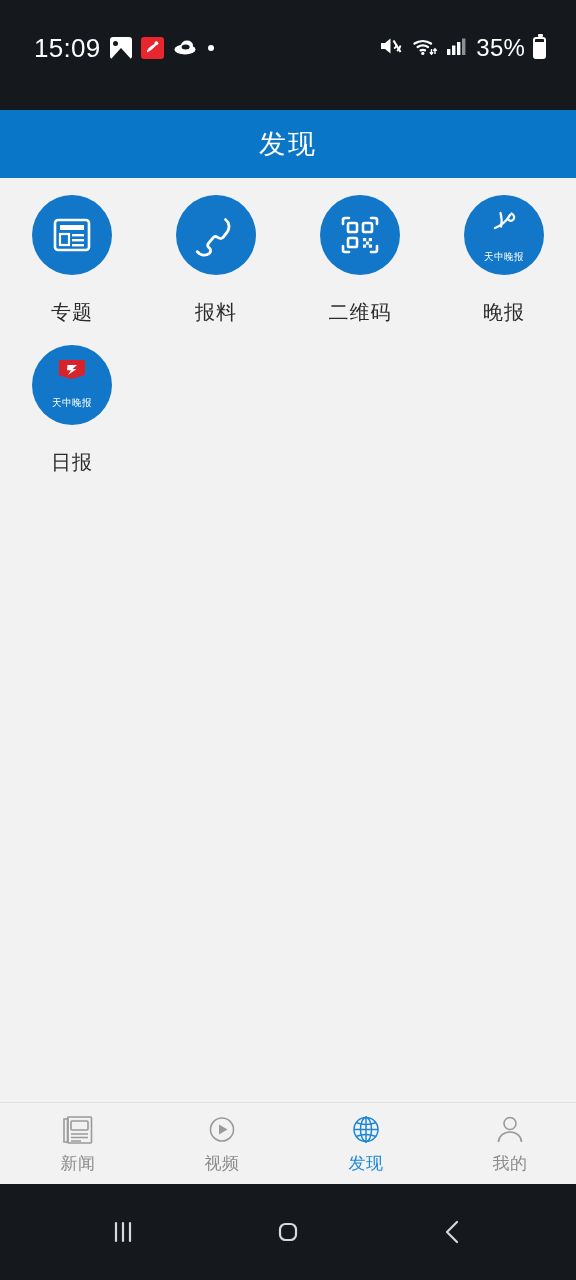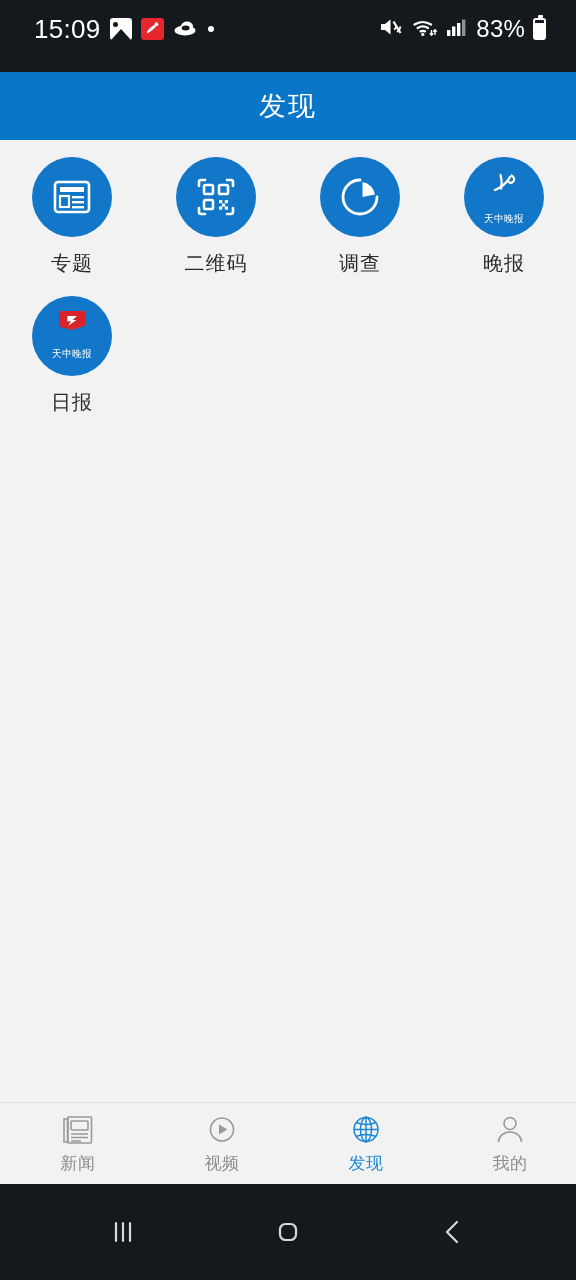--- a/index.html
+++ b/index.html
@@ -11,21 +11,21 @@
   }
   #phone {
     position: relative;
     width: 576px; height: 1280px;
     display: flex; flex-direction: column;
     background: #f2f2f2;
   }
 
   
   .statusbar {
-    height: 72px;
+    height: 110px;
     background: #15191d;
     display: flex; align-items: center;
     justify-content: space-between;
     padding: 8px 30px 22px 34px;
     flex: 0 0 auto;
   }
   .sb-left { display: flex; align-items: center; gap: 9px; }
   .sb-right { display: flex; align-items: center; gap: 8px; }
   .sb-clock {
     color: #ffffff; font-size: 26px; letter-spacing: .3px;
@@ -88,21 +88,21 @@
     display: flex; flex-direction: column; align-items: center;
     padding-top: 1px; cursor: pointer;
   }
   .circle {
     width: 80px; height: 80px; border-radius: 50%;
     background: #1277c9;
     display: flex; align-items: center; justify-content: center;
     overflow: hidden;
   }
   .cell .label {
-    margin-top: 13px; font-size: 20px; color: #2a2a2a; letter-spacing: 1px;
+    margin-top: 24px; font-size: 20px; color: #2a2a2a; letter-spacing: 1px;
   }
   .logo-wrap {
     display: flex; flex-direction: column; align-items: center; justify-content: center;
     width: 100%; height: 100%;
   }
   .logo-mark { display: block; }
   .logo-text {
     color: #ffffff; font-size: 9.5px; letter-spacing: .5px;
     margin-top: 18px; transform: scaleY(1.05);
     font-family: "DejaVu Sans", sans-serif;
@@ -184,21 +184,21 @@
         </svg>
       </span>
       <span class="sb-ico">
         <svg width="22" height="20" viewBox="0 0 22 20">
           <rect x="1" y="13" width="3.4" height="6" fill="#ffffff"></rect>
           <rect x="6" y="9.5" width="3.4" height="9.5" fill="#ffffff"></rect>
           <rect x="11" y="6" width="3.4" height="13" fill="#ffffff"></rect>
           <rect x="16" y="2.5" width="3.4" height="16.5" fill="#8c9196"></rect>
         </svg>
       </span>
-      <span class="sb-batt-text">83%</span>
+      <span class="sb-batt-text">35%</span>
       <span class="sb-batt sb-ico"></span>
     </div>
   </div>
 
   <div class="titlebar">
     <span class="title">发现</span>
   </div>
 
   <div class="content">
     <div class="grid">
@@ -210,20 +210,28 @@
             <rect x="9" y="11" width="24" height="5" fill="#ffffff"></rect>
             <rect x="9" y="20" width="9" height="11" stroke="#ffffff" stroke-width="2.2" fill="none"></rect>
             <rect x="21" y="20" width="12" height="2.4" fill="#ffffff"></rect>
             <rect x="21" y="25" width="12" height="2.4" fill="#ffffff"></rect>
             <rect x="21" y="30" width="12" height="2.4" fill="#ffffff"></rect>
           </svg>
         </div>
         <span class="label">专题</span>
       </div>
 
+      <div class="cell">
+        <div class="circle">
+          <svg width="44" height="44" viewBox="0 0 44 44">
+            <path d="M31.5 6.5 c4 3.2 4.6 8.6 1.6 12.6 l-3.6 4.8 c-1.2 1.6 -3.4 2 -5 1 l-1.2 -.8 c-1.4 -.9 -3.2 -.6 -4.3 .7 l-4.4 5.3 c-1.1 1.3 -1 3.2 .2 4.4 l.8 .8 c1.4 1.4 1.3 3.8 -.3 5 c-3.8 3 -9.1 2.2 -12 -1.6" stroke="#ffffff" stroke-width="2.8" fill="none" stroke-linecap="round"></path>
+          </svg>
+        </div>
+        <span class="label">报料</span>
+      </div>
 
       <div class="cell">
         <div class="circle">
           <svg width="44" height="44" viewBox="0 0 44 44">
             <g stroke="#ffffff" stroke-width="2.6" fill="none" stroke-linecap="round">
               <path d="M5 11 V7 a2 2 0 0 1 2 -2 h4"></path>
               <path d="M33 5 h4 a2 2 0 0 1 2 2 v4"></path>
               <path d="M5 33 v4 a2 2 0 0 0 2 2 h4"></path>
               <path d="M33 39 h4 a2 2 0 0 0 2 -2 v-4"></path>
               <rect x="10" y="10" width="9" height="9" rx="1.6"></rect>
@@ -235,29 +243,20 @@
               <rect x="30.8" y="25" width="3.2" height="3.2"></rect>
               <rect x="27.9" y="28.5" width="3.2" height="3.2"></rect>
               <rect x="25" y="31.5" width="3.2" height="3.2"></rect>
               <rect x="30.8" y="31.5" width="3.2" height="3.2"></rect>
             </g>
           </svg>
         </div>
         <span class="label">二维码</span>
       </div>
 
-      <div class="cell">
-        <div class="circle">
-          <svg width="44" height="44" viewBox="0 0 44 44">
-            <path d="M22 5 a17 17 0 1 0 17 17" stroke="#ffffff" stroke-width="2.8" fill="none" stroke-linecap="round"></path>
-            <path d="M24.5 7 A15 15 0 0 1 37 19.5 L24.5 22 Z" fill="#ffffff"></path>
-          </svg>
-        </div>
-        <span class="label">调查</span>
-      </div>
 
 
 
       <div class="cell">
         <div class="circle">
           <div class="logo-wrap">
             <svg class="logo-mark" width="30" height="26" viewBox="0 0 30 26">
               <path d="M6 21 C11 19 17 15 21 8" stroke="#ffffff" stroke-width="2.4" fill="none" stroke-linecap="round"></path>
               <path d="M22.5 6.5 c2.5 1.2 3.6 4 1.6 6.2 c-1.6 1.8 -4.4 1.2 -5.2 -.8" stroke="#ffffff" stroke-width="2.2" fill="none" stroke-linecap="round"></path>
               <path d="M11.5 6 c1.2 4 1.4 9 .6 13.6" stroke="#ffffff" stroke-width="2.2" fill="none" stroke-linecap="round"></path>

